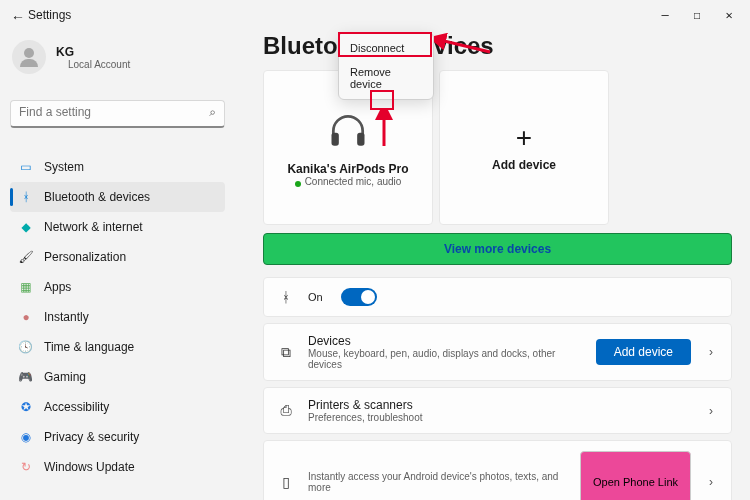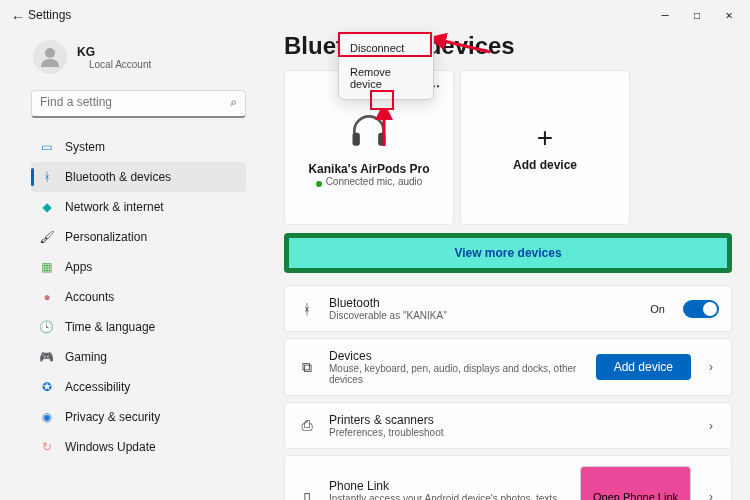--- a/index.html
+++ b/index.html
@@ -3,21 +3,21 @@
 <meta charset="utf-8">
 <style>
 * { box-sizing: border-box; margin: 0; padding: 0; font-family: "Segoe UI", sans-serif; }
 body { width: 750px; height: 500px; background: #f3f3f3; overflow: hidden; position: relative; font-size: 12px; color: #1a1a1a; }
 .titlebar { height: 30px; display: flex; align-items: center; padding: 0 8px; }
 .titlebar .back { width: 20px; text-align: center; font-size: 14px; cursor: default; }
 .titlebar .title { font-size: 12px; }
 .titlebar .wc { margin-left: auto; display: flex; gap: 18px; padding-right: 6px; }
 .titlebar .wc span { width: 14px; text-align: center; font-size: 12px; font-family: monospace; }
 .layout { display: flex; height: calc(100% - 30px); }
-.sidebar { width: 235px; padding: 4px 10px 0 10px; display: flex; flex-direction: column; gap: 6px; overflow: hidden; margin-left: 21px; }
+.sidebar { width: 235px; padding: 4px 10px 0 10px; display: flex; flex-direction: column; gap: 16px; overflow: hidden; }
 .profile { display: flex; align-items: center; gap: 10px; padding: 6px 2px 10px 2px; }
 .avatar { width: 34px; height: 34px; border-radius: 50%; background: #e5e5e5; display: flex; flex-direction: column; align-items: center; justify-content: center; }
 .avatar .head { width: 10px; height: 10px; border-radius: 50%; background: #a8a8a8; }
 .avatar .body { width: 18px; height: 8px; border-radius: 9px 9px 0 0; background: #a8a8a8; margin-top: 1px; }
 .profile .name { font-weight: 600; font-size: 12px; }
 .profile .acct { font-size: 10px; color: #5f5f5f; padding-left: 12px; }
 .search { display: flex; align-items: flex-start; background: #fdfdfd; border: 1px solid #d8d8d8; border-bottom: 2px solid #888; border-radius: 4px; padding: 4px 8px; height: 28px; }
 .search input { border: none; outline: none; flex: 1; background: transparent; font-size: 12px; }
 .nav { margin-top: 8px; display: flex; flex-direction: column; }
 .nav-item { display: flex; align-items: center; gap: 10px; padding: 7px 8px; border-radius: 4px; cursor: default; }
@@ -26,21 +26,21 @@
 .nav-item .ic { width: 16px; height: 16px; display: flex; align-items: center; justify-content: center; font-size: 12px; }
 .main { flex: 1; padding: 0 18px 0 28px; overflow-y: auto; }
 .page-title { font-size: 24px; font-weight: 600; margin: 2px 0 10px 0; }
 .cards { display: flex; gap: 6px; margin-bottom: 8px; }
 .card { background: #fdfdfd; border: 1px solid #e7e7e7; border-radius: 4px; width: 170px; height: 155px; display: flex; flex-direction: column; align-items: center; justify-content: center; position: relative; }
 .card .more { position: absolute; top: 6px; right: 8px; font-weight: bold; letter-spacing: 1px; padding: 2px 4px; }
 .dev-name { font-size: 12px; font-weight: 600; margin-top: 6px; text-align: center; }
 .dev-status { font-size: 10px; color: #5a5a5a; display: flex; align-items: flex-end; gap: 4px; }
 .dot-green { width: 6px; height: 6px; border-radius: 50%; background: #1aa51a; }
 .plus { font-size: 28px; font-weight: 300; line-height: 1; }
-.viewmore { background: #5eead4; border: 5px solid #15803d; border-radius: 4px; text-align: center; padding: 8px; color: #0749a8; font-size: 12px; font-weight: 600; margin-bottom: 12px; }
+.viewmore { background: #22c55e; border: 1px solid #15803d; border-radius: 4px; text-align: center; padding: 8px; color: #0749a8; font-size: 12px; font-weight: 600; margin-bottom: 12px; }
 .row { background: #fdfdfd; border: 1px solid #e7e7e7; border-radius: 4px; display: flex; align-items: center; padding: 10px 12px; margin-bottom: 6px; gap: 12px; }
 .row .ric { width: 20px; text-align: center; font-size: 14px; color: #333; }
 .row .rtxt { flex: 1; }
 .row .rtxt .t { font-size: 12px; }
 .row .rtxt .s { font-size: 10px; color: #5f5f5f; }
 .toggle { width: 36px; height: 18px; border-radius: 9px; background: #0067c0; position: relative; }
 .toggle::after { content: ""; position: absolute; right: 2px; top: 2px; width: 14px; height: 14px; background: #fff; border-radius: 50%; }
 .ontxt { font-size: 11px; margin-right: 6px; }
 .btn-primary { background: #0067c0; color: #fff; border: none; border-radius: 4px; padding: 6px 18px; font-size: 12px; }
 .btn-secondary { background: #ec4899; border: 1px solid #ccc; border-radius: 4px; padding: 24px 12px; font-size: 11px; }
@@ -96,21 +96,21 @@
       <div class="nav-item">
           <span class="ic">🖌</span>
           <span>Personalization</span>
         </div>
       <div class="nav-item">
           <span class="ic" style="color:#5a5">▦</span>
           <span>Apps</span>
         </div>
       <div class="nav-item">
           <span class="ic" style="color:#c77">●</span>
-          <span>Accounts</span>
+          <span>Instantly</span>
         </div>
       <div class="nav-item">
           <span class="ic">🕓</span>
           <span>Time &amp; language</span>
         </div>
       <div class="nav-item">
           <span class="ic">🎮</span>
           <span>Gaming</span>
         </div>
       <div class="nav-item">
@@ -150,24 +150,20 @@
       <div class="card">
         <div class="plus">+</div>
         <div class="dev-name">Add device</div>
       </div>
     </div>
 
     <div class="viewmore">View more devices</div>
 
     <div class="row">
       <div class="ric">ᚼ</div>
-      <div class="rtxt">
-          <div class="t">Bluetooth</div>
-          <div class="s">Discoverable as "KANIKA"</div>
-        </div>
       <span class="ontxt">On</span>
       <div class="toggle"></div>
     </div>
 
     <div class="row">
       <div class="ric">⧉</div>
       <div class="rtxt">
           <div class="t">Devices</div>
           <div class="s">Mouse, keyboard, pen, audio, displays and docks, other devices</div>
         </div>
@@ -180,21 +176,20 @@
       <div class="rtxt">
           <div class="t">Printers &amp; scanners</div>
           <div class="s">Preferences, troubleshoot</div>
         </div>
       <span class="chev">›</span>
     </div>
 
     <div class="row">
       <div class="ric">▯</div>
       <div class="rtxt">
-          <div class="t">Phone Link</div>
           <div class="s">Instantly access your Android device's photos, texts, and more</div>
         </div>
       <button class="btn-secondary">Open Phone Link</button>
       <span class="chev">›</span>
     </div>
   </div>
 </div>
 
 <div class="context-menu">
   <div>Disconnect</div>

